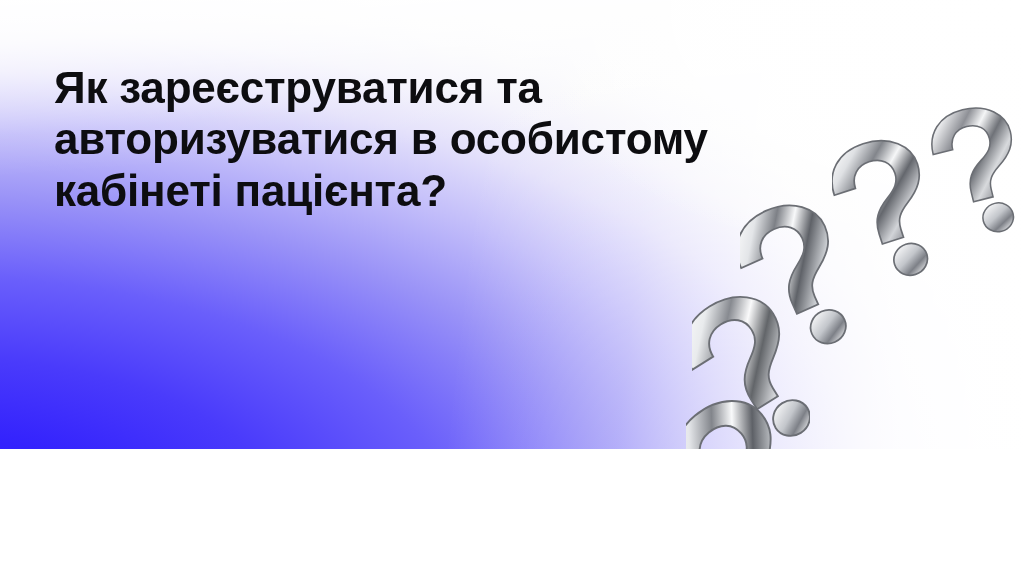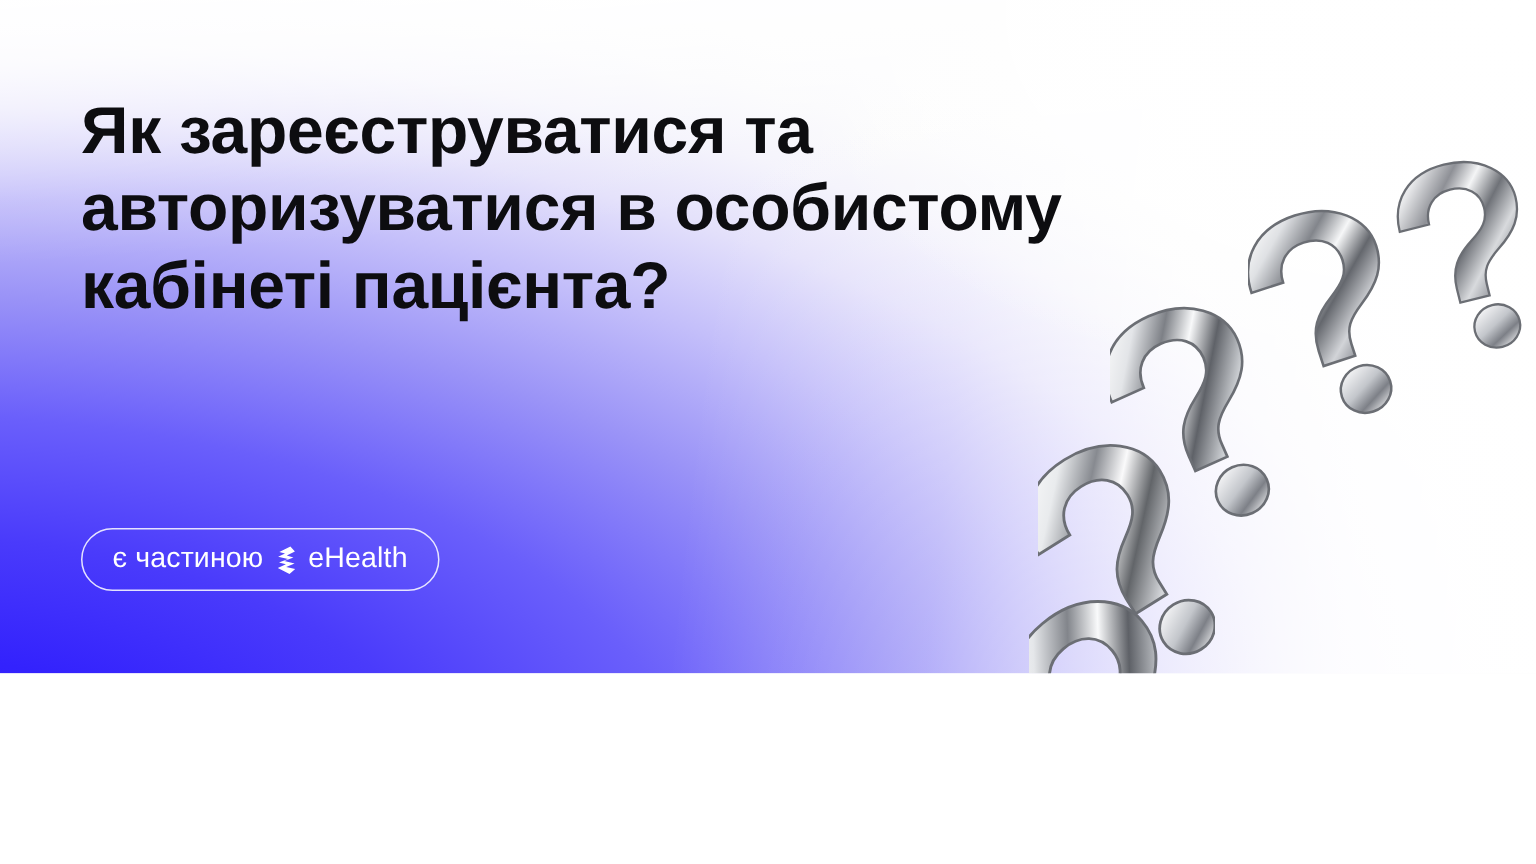--- a/index.html
+++ b/index.html
@@ -377,27 +377,20 @@
                    C93 20 76 4 50 4 Z" fill="url(#chrome5)" stroke="#6b6e74" stroke-width="1.6"></path>
           <ellipse cx="59" cy="122" rx="16" ry="15" fill="url(#chromeDot1)" stroke="#6b6e74" stroke-width="1.6"></ellipse>
         </g>
       </svg>
 
     </div>
   </div>
 
   <h1 class="title">Як зареєструватися та авторизуватися в особистому кабінеті пацієнта?</h1>
 
-  <div class="badge">
-    <span class="badge-text">є частиною</span>
-    <svg class="ehealth-mark" viewBox="0 0 14 19">
-      <path d="M9.6 0.4 L2.2 4.0 L6.0 5.0 L1.4 7.2 L8.0 8.6 L2.0 11.0 L6.6 12.2 L1.2 14.6 L9.0 18.6 L12.8 15.4 L6.8 14.0 L12.4 11.6 L5.6 10.0 L11.6 7.6 L7.2 6.4 L12.6 3.6 Z" fill="#ffffff"></path>
-    </svg>
-    <span class="badge-brand">eHealth</span>
-  </div>
 
   <div class="footer"></div>
 
   <div class="logo ukaid" style="flex-direction:column; align-items:flex-start;">
     <svg class="ukaid-flag" viewBox="0 0 60 30">
       <rect width="60" height="30" fill="#ffffff"></rect>
       <path d="M0,0 L60,30 M60,0 L0,30" stroke="#c8102e" stroke-width="7"></path>
       <path d="M0,0 L60,30 M60,0 L0,30" stroke="#ffffff" stroke-width="3"></path>
       <path d="M30,0 V30 M0,15 H60" stroke="#ffffff" stroke-width="11"></path>
       <path d="M30,0 V30 M0,15 H60" stroke="#c8102e" stroke-width="6.5"></path>

